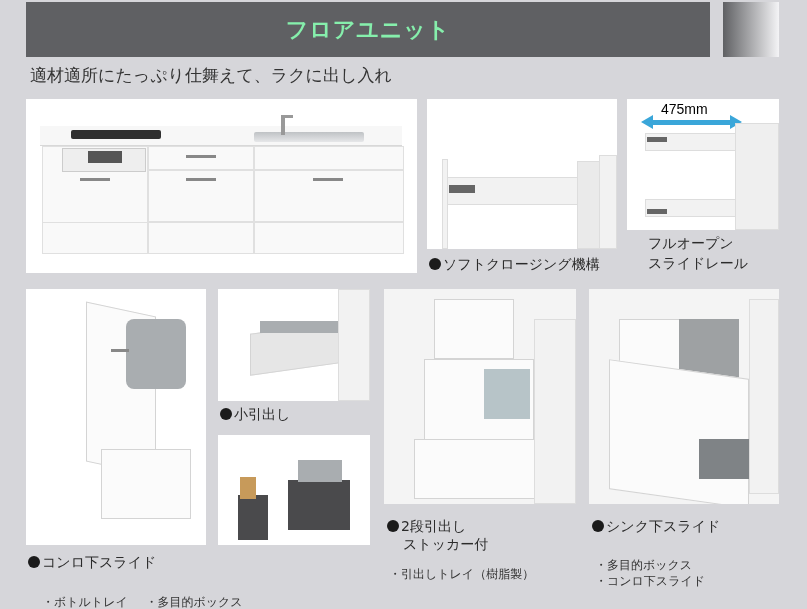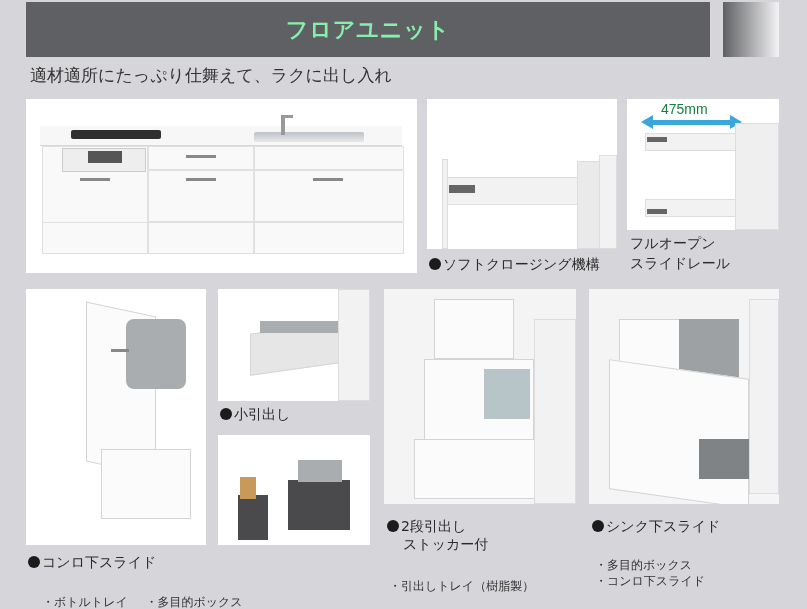--- a/index.html
+++ b/index.html
@@ -27,21 +27,21 @@
   .handle { position: absolute; height: 3px; background: #888; }
   .panel { position: absolute; background: #eee; border: 1px solid #ccc; }
   .window { position: absolute; background: #555; }
 
   
   .rail { position: absolute; background: #f2f2f2; border: 1px solid #ddd; }
   .rail-dark { position: absolute; background: #666; }
   .arrow-line { position: absolute; height: 5px; background: #3aa6d9; }
   .arrow-head-l { position: absolute; width: 0; height: 0; border-top: 7px solid transparent; border-bottom: 7px solid transparent; border-right: 12px solid #3aa6d9; }
   .arrow-head-r { position: absolute; width: 0; height: 0; border-top: 7px solid transparent; border-bottom: 7px solid transparent; border-left: 12px solid #3aa6d9; }
-  .dim-label { position: absolute; font-size: 14px; color: #15803d; font-family: "Liberation Sans", sans-serif; }
+  .dim-label { position: absolute; font-size: 14px; color: #000000; font-family: "Liberation Sans", sans-serif; }
 
   .drawer { position: absolute; background: #fbfbfb; border: 1px solid #d4d4d4; }
   .box-dark { position: absolute; background: #4a4a4c; }
   .goods { position: absolute; background: #a9adb0; }
 </style>
 </head>
 <body>
 
 <div class="title-bar">
   <span>フロアユニット</span>
@@ -87,21 +87,21 @@
   <div class="dim-label" style="left:34px;top:2px;">475mm</div>
   <div class="arrow-line" style="left:22px;top:21px;width:82px;"></div>
   <div class="arrow-head-l" style="left:14px;top:16px;"></div>
   <div class="arrow-head-r" style="left:103px;top:16px;"></div>
   <div class="rail" style="left:18px;top:34px;width:96px;height:18px;"></div>
   <div class="rail-dark" style="left:20px;top:38px;width:20px;height:5px;"></div>
   <div class="rail" style="left:18px;top:100px;width:96px;height:18px;"></div>
   <div class="rail-dark" style="left:20px;top:110px;width:20px;height:5px;"></div>
   <div class="rail" style="left:108px;top:24px;width:44px;height:107px;background:#efefef;"></div>
 </div>
-<div class="caption" style="left:630px;top:234px;">
+<div class="caption" style="left:648px;top:234px;">
   <div>フルオープン</div>
   <div style="margin-top:2px;">スライドレール</div>
 </div>
 
 <div class="photo" style="left:26px;top:289px;width:180px;height:256px;">
   <div class="drawer" style="left:60px;top:20px;width:70px;height:160px;transform:skewY(12deg);"></div>
   <div class="goods" style="left:100px;top:30px;width:60px;height:70px;border-radius:8px;"></div>
   <div class="drawer" style="left:75px;top:160px;width:90px;height:70px;"></div>
   <div class="handle" style="left:85px;top:60px;width:18px;"></div>
 </div>
@@ -133,21 +133,21 @@
   <div class="drawer" style="left:50px;top:10px;width:80px;height:60px;"></div>
   <div class="drawer" style="left:40px;top:70px;width:110px;height:85px;"></div>
   <div class="goods" style="left:100px;top:80px;width:46px;height:50px;background:#b7c4c8;"></div>
   <div class="drawer" style="left:30px;top:150px;width:130px;height:60px;"></div>
   <div class="rail" style="left:150px;top:30px;width:42px;height:185px;"></div>
 </div>
 <div class="caption" style="left:387px;top:517px;">
   <div><span class="dot"></span><span>2段引出し</span></div>
   <div style="padding-left:16px;">ストッカー付</div>
 </div>
-<div class="sub" style="left:389px;top:558px;text-align:center;">
+<div class="sub" style="left:389px;top:546px;text-align:center;">
   <div>・引出しトレイ（樹脂製）</div>
 </div>
 
 <div class="photo" style="left:589px;top:289px;width:190px;height:215px;background:#f4f4f4;">
   <div class="drawer" style="left:30px;top:30px;width:120px;height:100px;"></div>
   <div class="goods" style="left:90px;top:30px;width:60px;height:90px;background:#9ea1a3;"></div>
   <div class="drawer" style="left:20px;top:80px;width:140px;height:130px;transform:skewY(8deg);"></div>
   <div class="goods" style="left:110px;top:150px;width:50px;height:40px;background:#7f8386;"></div>
   <div class="rail" style="left:160px;top:10px;width:30px;height:195px;"></div>
 </div>

